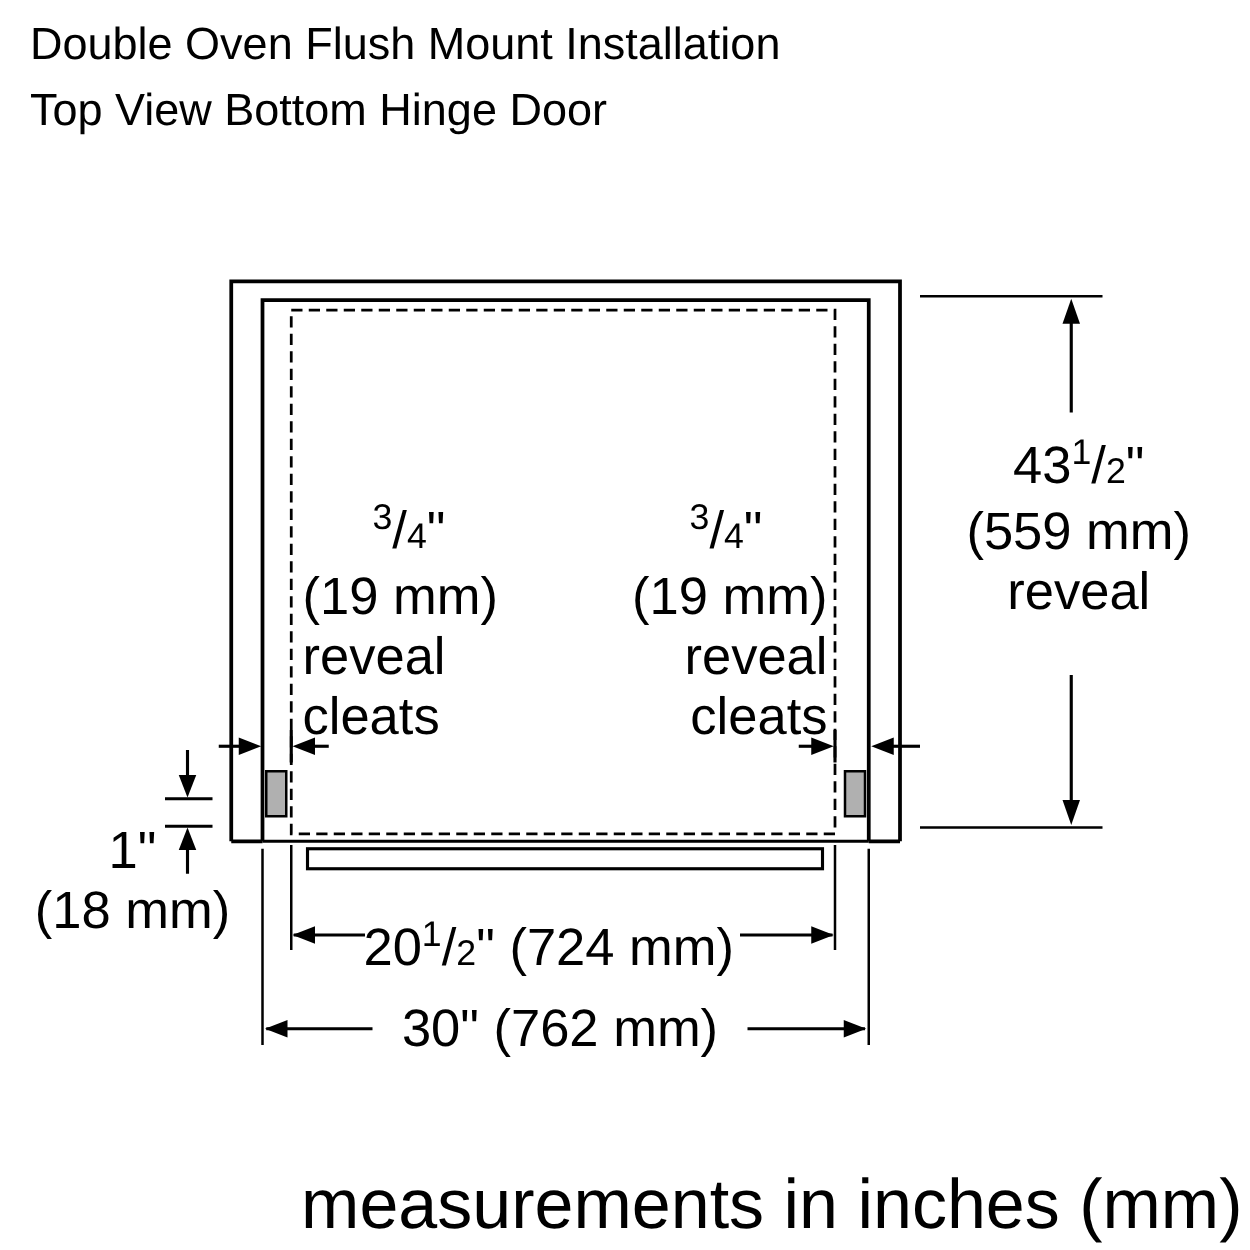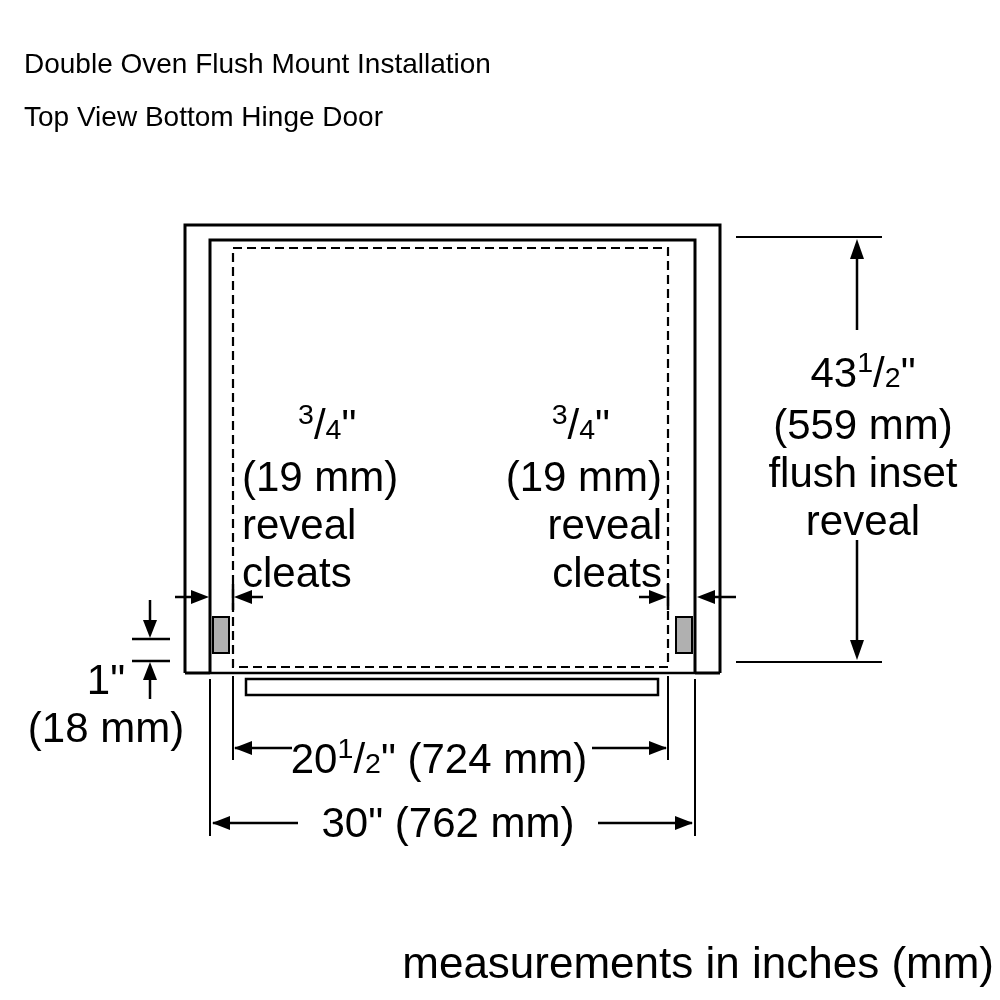--- a/index.html
+++ b/index.html
@@ -21,34 +21,34 @@
   .w3 { stroke-width: 3; }
   .w25 { stroke-width: 2.5; }
   .w2 { stroke-width: 2; }
   .dashed { stroke-width: 2.2; stroke-dasharray: 9 5; }
   .arrow { fill: var(--line, #000); stroke: none; }
   .cleat { fill: var(--cleat-fill, #b0b0b0); stroke: var(--line, #000); stroke-width: 2; }
 
   
   .title {
     position: absolute; left: 24px; top: 8px;
-    font-size: 28px; line-height: 53px; white-space: nowrap; margin-top: 29px;
+    font-size: 36px; line-height: 53px; white-space: nowrap;
   }
   .label {
     position: absolute; font-size: 42px; line-height: 48px; white-space: nowrap;
   }
   .center { text-align: center; }
   .right { text-align: right; }
   .fnum { font-size: 68%; vertical-align: super; }
   .fden { font-size: 68%; vertical-align: baseline; }
   .frac-indent-left { padding-left: 56px; }
   .frac-indent-right { padding-right: 52px; }
   .footer {
     position: absolute; right: 6px; top: 938px;
-    font-size: 44px; line-height: 50px; white-space: nowrap;
+    font-size: 56px; line-height: 50px; white-space: nowrap;
   }
 </style>
 </head>
 <body>
 
 <div class="stage">
 
   <div class="title">
     <div>Double Oven Flush Mount Installation</div>
     <div>Top View Bottom Hinge Door</div>
@@ -115,21 +115,20 @@
     <g>
       <path class="s w25" d="M 213 823 L 298 823 M 598 823 L 692 823"></path>
       <polygon class="arrow" points="212,823 230,816 230,830"></polygon>
       <polygon class="arrow" points="693,823 675,816 675,830"></polygon>
     </g>
   </svg>
 
   <div class="label center" style="left:746px; top:338px; width:234px;">
     <div><span>43</span><span class="fnum">1</span><span>/</span><span class="fden">2</span><span>"</span></div>
     <div>(559 mm)</div>
-    <div>flush inset</div>
     <div>reveal</div>
   </div>
 
   <div class="label" style="left:242px; top:390px;">
     <div class="frac-indent-left"><span class="fnum">3</span><span>/</span><span class="fden">4</span><span>"</span></div>
     <div>(19 mm)</div>
     <div>reveal</div>
     <div>cleats</div>
   </div>
 

